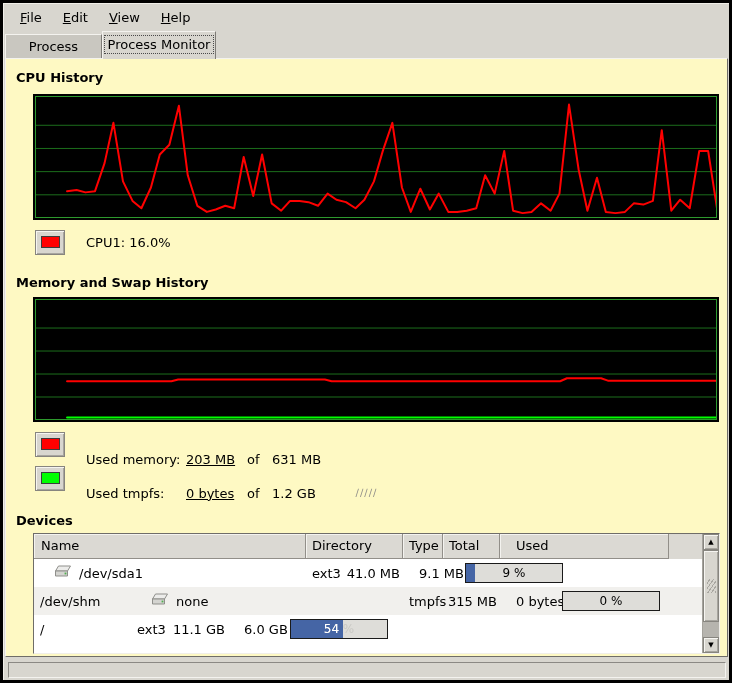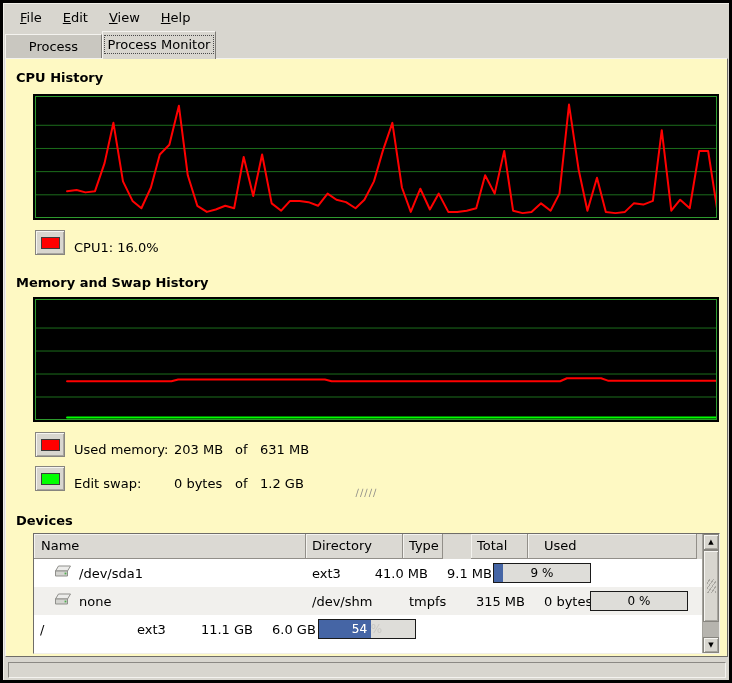--- a/index.html
+++ b/index.html
@@ -32,47 +32,47 @@
   .page { position:absolute; left:1px; top:54px; width:723px; height:599px;
           background:#fef9c3; z-index:2;
           border:1px solid; border-color:#f4f3ef #6f6d68 #6f6d68 #f4f3ef; }
   .section-title { position:absolute; font-weight:bold; }
   
   .graph { position:absolute; background:#000; padding:2px; }
   .graph svg { display:block; width:100%; height:100%; }
   .cpu-graph { left:27px; top:35px; width:686px; height:126px; }
   .mem-graph { left:27px; top:238px; width:686px; height:125px; }
   
-  .legend-row { position:absolute; display:flex; align-items:flex-end; height:26px; }
+  .legend-row { position:absolute; display:flex; align-items:center; height:26px;gap:12px; }
   .swatch-btn { width:30px; height:25px; background:#d8d6cf;
       border:1px solid #87857f;
       box-shadow:inset 1px 1px 0 #f6f5f1, inset -1px -1px 0 #a7a59f;
       display:flex; align-items:center; justify-content:center; cursor:default; }
   .swatch { width:19px; height:12px; border:1px solid #3c3c3c; }
   .legend-text { margin-left:9px; }
   .leg-label { display:inline-block; width:100px; }
-  .leg-used  { display:inline-block; width:61px; }
+  .leg-used  { display:inline-block; width:61px;text-decoration:underline; }
   .leg-of    { display:inline-block; width:25px;margin-top:30px; }
   
   .pane-grip { position:absolute; left:0; right:0; top:429px; text-align:center;
                color:#8f8d88; font-size:10px; letter-spacing:1px; line-height:10px; cursor:row-resize; }
   
   .tblwrap { position:absolute; left:27px; top:474px; width:687px; height:121px;
              border:1px solid; border-color:#6f6d68 #f1efe9 #f1efe9 #6f6d68; background:#fff; }
   .tbl-main { position:absolute; left:0; top:0; width:668px; height:119px; background:#fff; overflow:hidden; }
   .thead { display:flex; height:25px; background:#dbd9d3; }
   .th { border-right:1px solid #928f89; border-bottom:1px solid #928f89;
         box-shadow:inset 1px 1px 0 #f4f3ef; line-height:23px; padding-left:6px; cursor:default; }
   .trow { display:flex; height:28px; align-items:center; }
   .trow.alt { background:#f1f0ed; }
   .td { height:100%; display:flex; align-items:center; }
   .c-name { width:272px; padding-left:20px; }
   .c-dir  { width:97px;  padding-left:6px; }
   .c-type { width:40px;  padding-left:6px; }
-  .c-total{ width:57px;  justify-content:flex-end; padding-right:3px;margin-left:28px; }
+  .c-total{ width:57px;  justify-content:flex-end; padding-right:3px; }
   .c-used { width:169px; padding-left:16px; position:relative; }
   .disk-icon { margin-right:7px; flex:0 0 auto; }
   
   .pbar { position:absolute; left:62px; top:4px; width:98px; height:20px;
           border:1px solid #1a1a1a; background:#deddd9; }
   .pfill { position:absolute; left:0; top:0; bottom:0; background:#4565a5; }
   .ptext { position:absolute; left:0; top:0; width:96px; height:18px; text-align:center;
            font-size:12px; line-height:18px; }
   .pclip { position:absolute; left:0; top:0; height:18px; overflow:hidden; }
   .ptext.dim { color:#c9c8c4; }
@@ -153,21 +153,21 @@
       <span class="legend-text">
         <span class="leg-label">Used memory:</span><span class="leg-used">203 MB</span><span class="leg-of">of</span><span class="leg-total">631 MB</span>
       </span>
     </div>
 
     <div class="legend-row" style="left:29px; top:406px;">
       <div class="swatch-btn">
         <span class="swatch" style="background:#00ff00;"></span>
       </div>
       <span class="legend-text">
-        <span class="leg-label">Edit swap:</span><span class="leg-used">0 bytes</span><span class="leg-of">of</span><span class="leg-total">1.2 GB</span>
+        <span class="leg-label">Used tmpfs:</span><span class="leg-used">0 bytes</span><span class="leg-of">of</span><span class="leg-total">1.2 GB</span>
       </span>
     </div>
 
     <div class="pane-grip">∕∕∕∕∕</div>
 
     <div class="section-title" style="left:10px; top:454px;">Devices</div>
 
     <div class="tblwrap">
       <div class="tbl-main">
         <div class="thead">
@@ -194,31 +194,31 @@
           <div class="td c-used">
             <span>9.1 MB</span>
             <div class="pbar">
               <div class="pfill" style="width: 9%;"></div>
               <div class="ptext">9 %</div>
             </div>
           </div>
         </div>
 
         <div class="trow alt">
+          <div class="td c-dir">/dev/shm</div>
           <div class="td c-name">
             <span class="disk-icon">
               <svg width="18" height="13" viewBox="0 0 18 13">
                   <polygon points="4.5,1 16.5,1 13.5,6 1.5,6" fill="#ececea" stroke="#8f8f8b"></polygon>
                   <polygon points="1.5,6 13.5,6 13.5,11 1.5,11" fill="#d4d4d0" stroke="#8f8f8b"></polygon>
                   <rect x="10.6" y="7.6" width="1.8" height="1.8" fill="#4fae4f"></rect>
                 </svg>
             </span>
             <span>none</span>
           </div>
-          <div class="td c-dir">/dev/shm</div>
           <div class="td c-type">tmpfs</div>
           <div class="td c-total">315 MB</div>
           <div class="td c-used">
             <span>0 bytes</span>
             <div class="pbar">
               <div class="pfill" style="width: 0%;"></div>
               <div class="ptext">0 %</div>
             </div>
           </div>
         </div>

